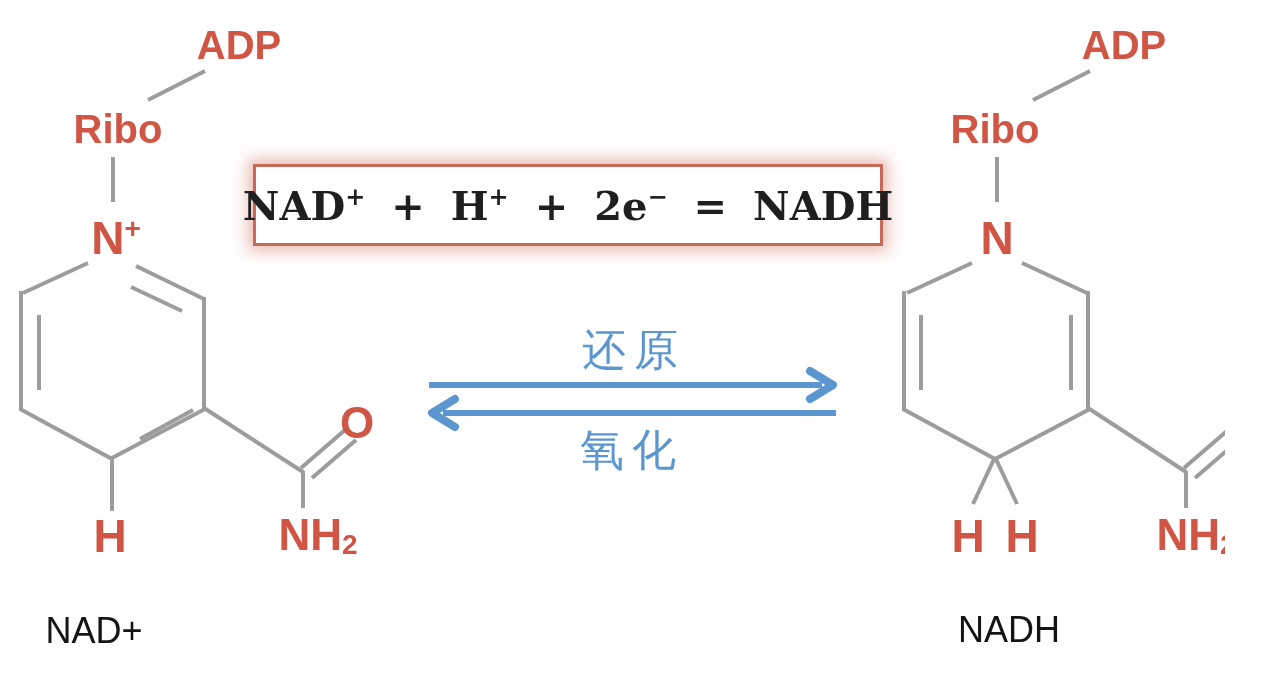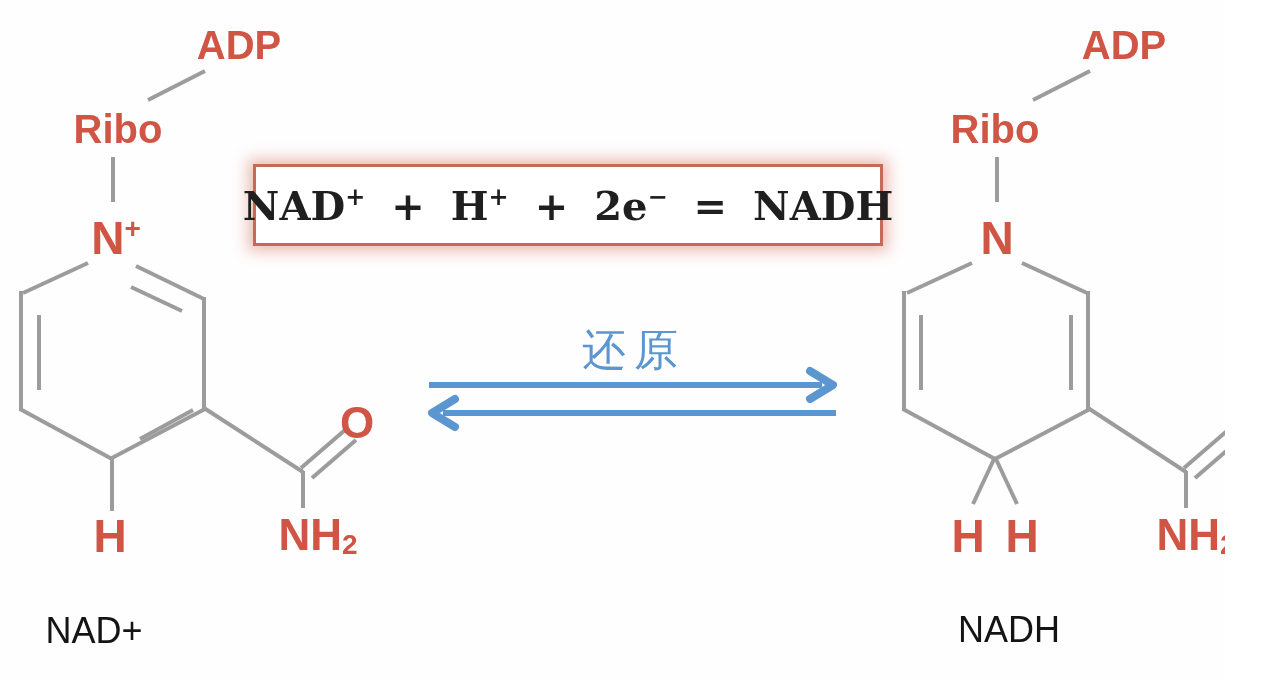--- a/index.html
+++ b/index.html
@@ -143,17 +143,18 @@
     <span><span>NAD</span><span class="eq-sup">+</span></span>
     <span>+</span>
     <span><span>H</span><span class="eq-sup">+</span></span>
     <span>+</span>
     <span><span>2e</span><span class="eq-sup">−</span></span>
     <span>=</span>
     <span>NADH</span>
   </div>
 
   <div class="cjk" style="left:634px;top:350px;">还原</div>
+  <div class="cjk" style="left:632px;top:450px;">氧化</div>
 
   <div class="caption" style="left:94px;top:631px;">NAD+</div>
   <div class="caption" style="left:1009px;top:630px;">NADH</div>
 
 </div>
 
 </body></html>

